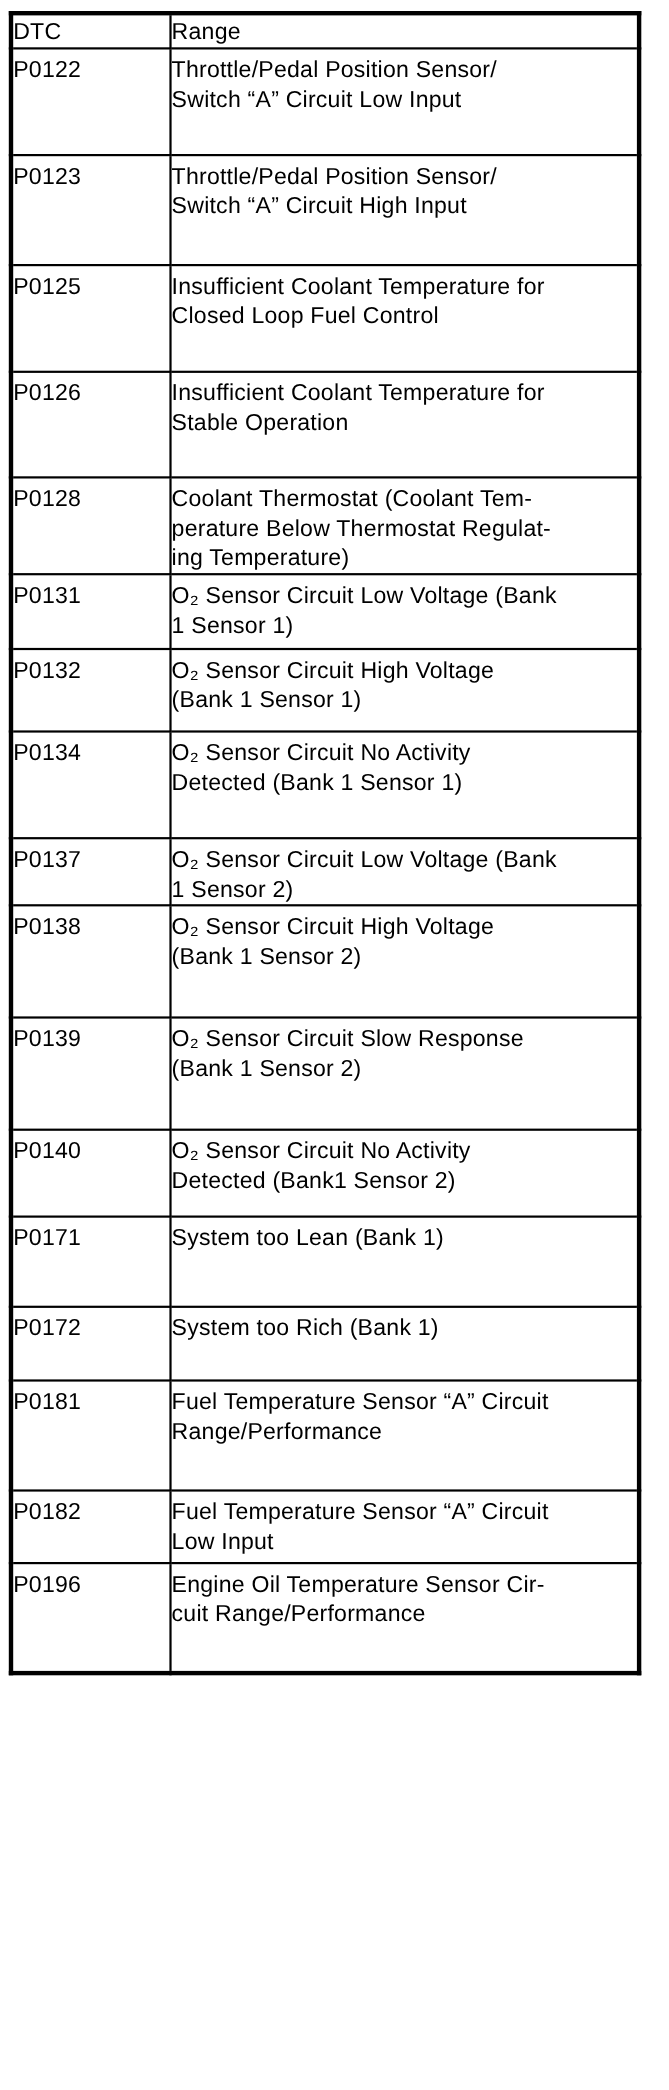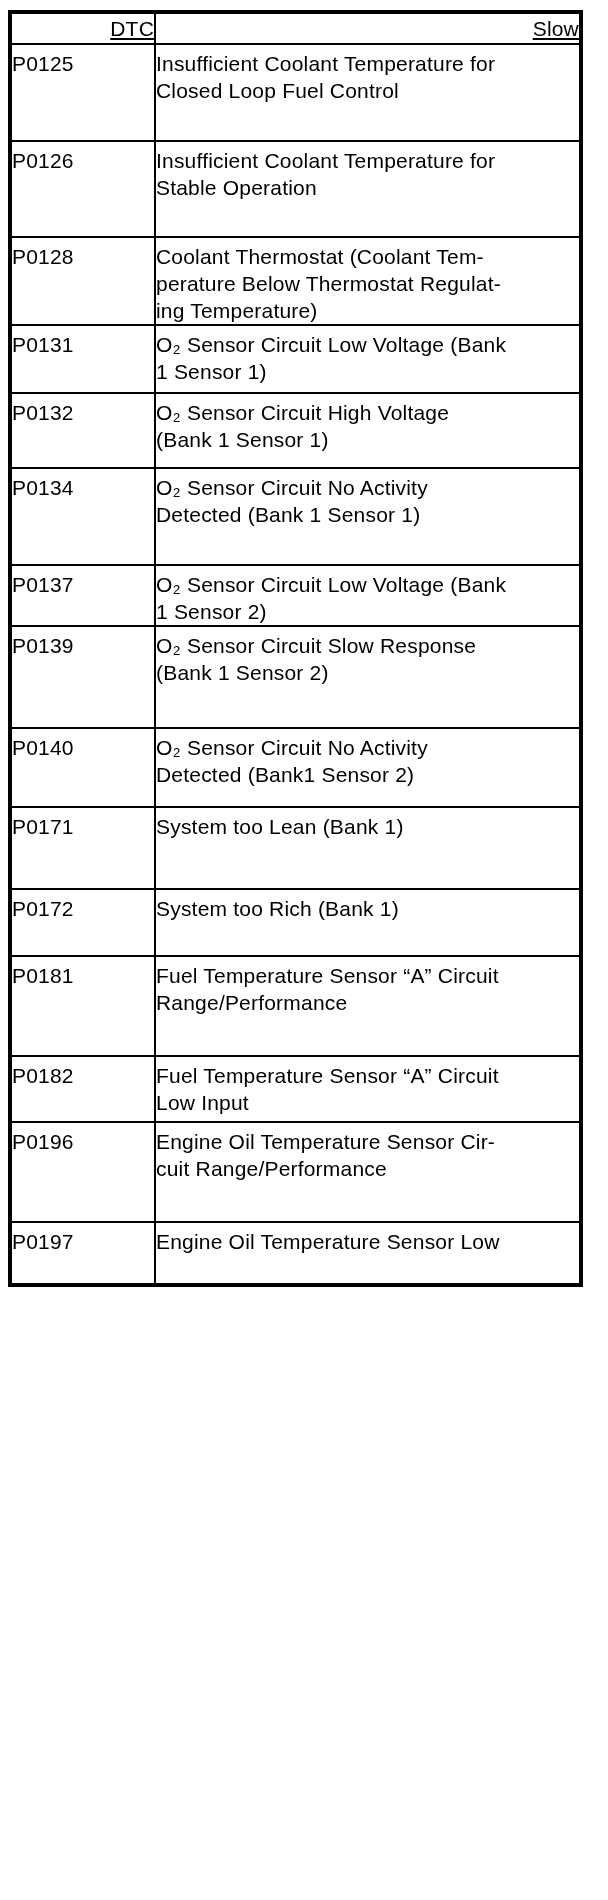--- a/index.html
+++ b/index.html
@@ -30,24 +30,23 @@
   table.dtc-table td {
     border: 2px solid #000000;
     font-size: 21px;
     line-height: 27px;
     letter-spacing: 0.2px;
     font-weight: normal;
     overflow: hidden;
   }
   table.dtc-table th {
     height: 29px;
-    text-align: right;
+    text-align: left;
     vertical-align: middle;
     padding: 0;
-    text-decoration: underline;
   }
   table.dtc-table td {
     vertical-align: top;
     padding: 5px 4px 0 0;
   }
   td.code-cell {
     padding-left: 19px;
   }
   td.item-cell {
     padding-left: 15px;
@@ -60,24 +59,34 @@
 
 <div class="page">
   <table class="dtc-table">
     <colgroup>
       <col class="col-dtc">
       <col>
     </colgroup>
     <thead>
       <tr>
         <th>DTC</th>
-        <th>Slow</th>
+        <th>Range</th>
       </tr>
     </thead>
     <tbody>
+      <tr style="height:97px">
+        <td class="code-cell">P0122</td>
+        <td class="item-cell">Throttle/Pedal Position Sensor/
+Switch “A” Circuit Low Input</td>
+      </tr>
+      <tr style="height:100px">
+        <td class="code-cell">P0123</td>
+        <td class="item-cell">Throttle/Pedal Position Sensor/
+Switch “A” Circuit High Input</td>
+      </tr>
       <tr style="height:97px">
         <td class="code-cell">P0125</td>
         <td class="item-cell">Insufficient Coolant Temperature for
 Closed Loop Fuel Control</td>
       </tr>
       <tr style="height:96px">
         <td class="code-cell">P0126</td>
         <td class="item-cell">Insufficient Coolant Temperature for
 Stable Operation</td>
       </tr>
@@ -101,20 +110,25 @@
         <td class="code-cell">P0134</td>
         <td class="item-cell">O₂ Sensor Circuit No Activity
 Detected (Bank 1 Sensor 1)</td>
       </tr>
       <tr style="height:56px">
         <td class="code-cell">P0137</td>
         <td class="item-cell">O₂ Sensor Circuit Low Voltage (Bank
 1 Sensor 2)</td>
       </tr>
       <tr style="height:102px">
+        <td class="code-cell">P0138</td>
+        <td class="item-cell">O₂ Sensor Circuit High Voltage
+(Bank 1 Sensor 2)</td>
+      </tr>
+      <tr style="height:102px">
         <td class="code-cell">P0139</td>
         <td class="item-cell">O₂ Sensor Circuit Slow Response
 (Bank 1 Sensor 2)</td>
       </tr>
       <tr style="height:79px">
         <td class="code-cell">P0140</td>
         <td class="item-cell">O₂ Sensor Circuit No Activity
 Detected (Bank1 Sensor 2)</td>
       </tr>
       <tr style="height:82px">
@@ -133,19 +147,15 @@
       <tr style="height:66px">
         <td class="code-cell">P0182</td>
         <td class="item-cell">Fuel Temperature Sensor “A” Circuit
 Low Input</td>
       </tr>
       <tr style="height:100px">
         <td class="code-cell">P0196</td>
         <td class="item-cell">Engine Oil Temperature Sensor Cir-
 cuit Range/Performance</td>
       </tr>
-      <tr style="height:63px">
-        <td class="code-cell">P0197</td>
-        <td class="item-cell">Engine Oil Temperature Sensor Low</td>
-      </tr>
     </tbody>
   </table>
 </div>
 
 </body></html>

